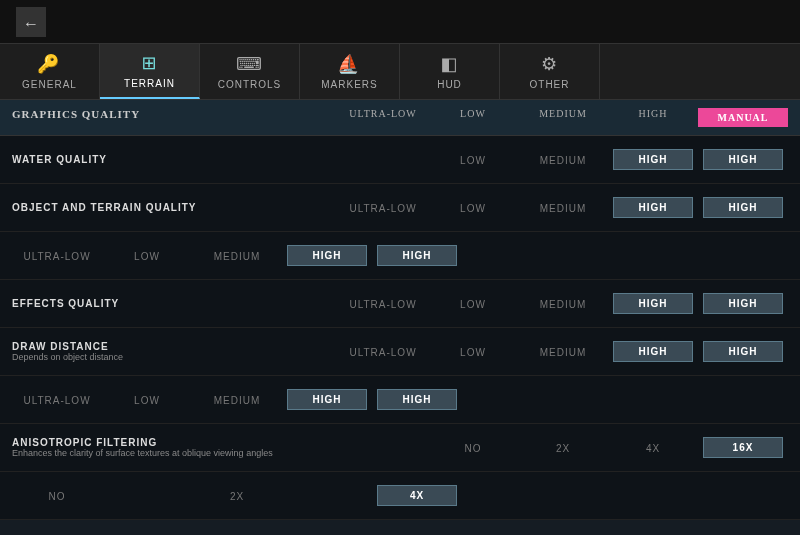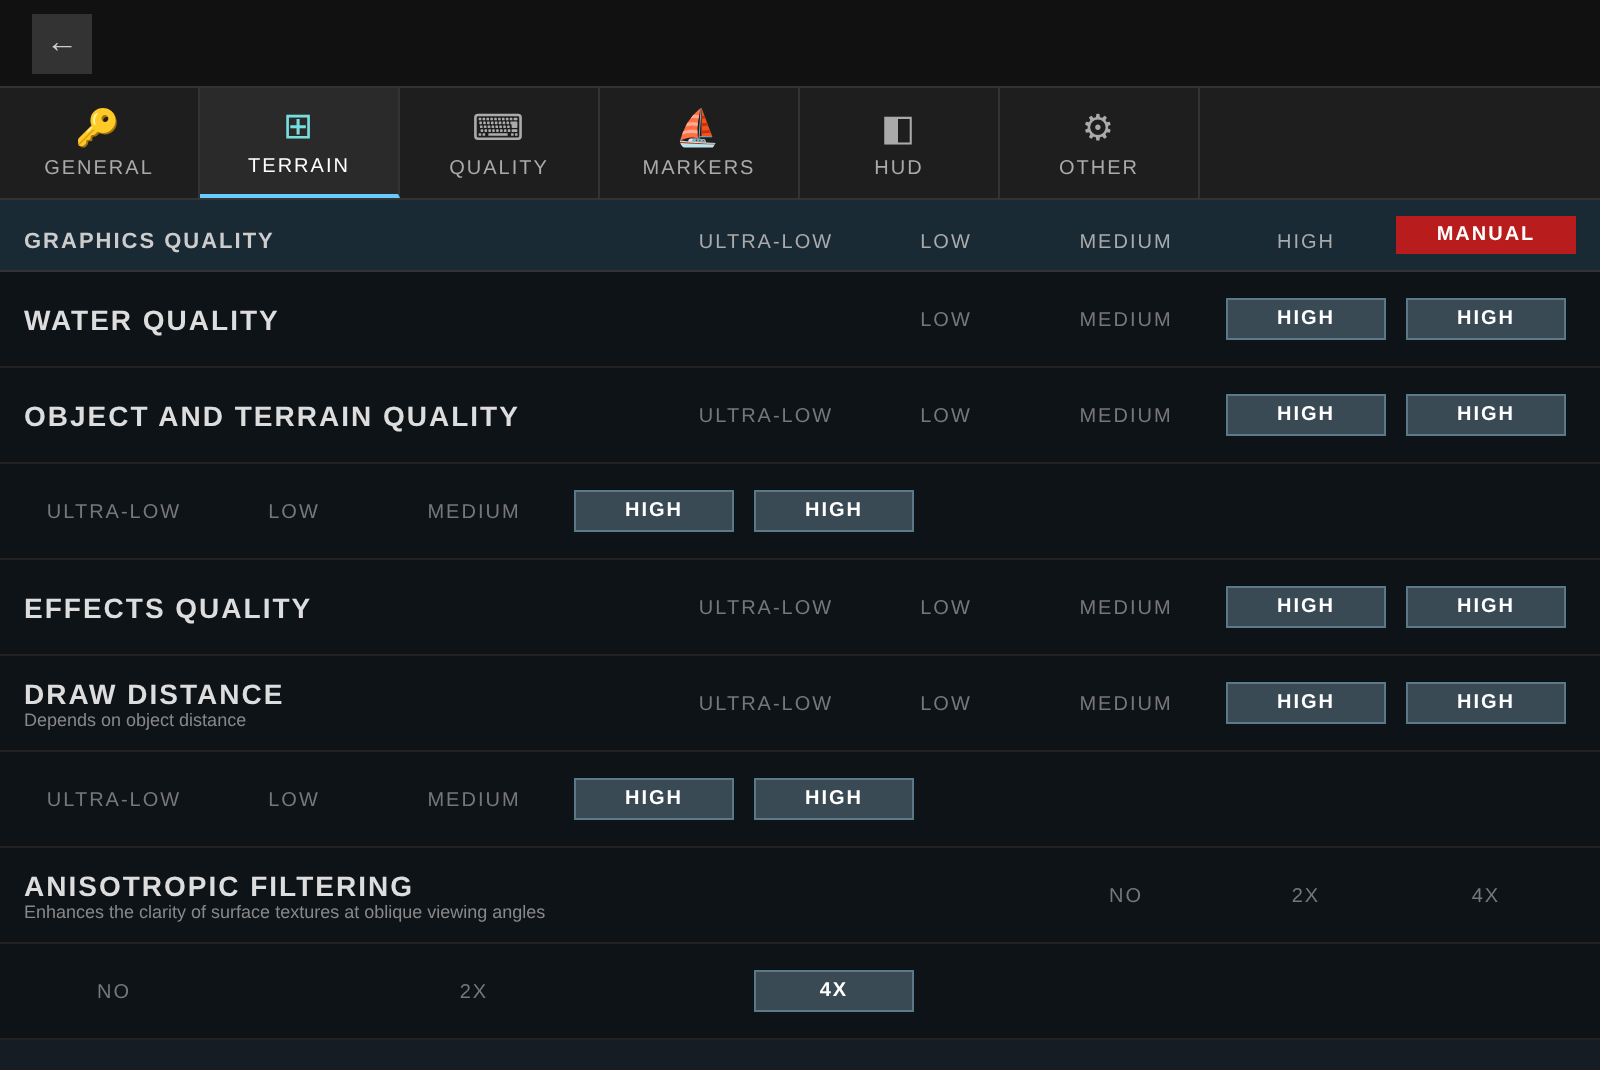--- a/index.html
+++ b/index.html
@@ -94,60 +94,61 @@
     .content {
       background: rgba(20, 30, 40, 0.7);
       height: calc(535px - 44px - 56px);
       overflow-y: auto;
       position: relative;
     }
 
     
     .quality-header {
       display: flex;
-      align-items: flex-end;
+      align-items: flex-start;
       background: #1a2a35;
       padding: 8px 12px;
       border-bottom: 1px solid #333;
+      font-family: Liberation Serif, serif;
     }
     .quality-header .row-label {
       flex: 1;
       font-size: 11px;
       font-weight: bold;
       letter-spacing: 1px;
       color: #ccc;
     }
     .quality-header .col {
       width: 90px;
       text-align: center;
       font-size: 10px;
       letter-spacing: 1px;
       color: #aaa;
     }
     .quality-header .col.active-col {
-      background: #b91c1c;
+      background: #ec4899;
       color: #fff;
       padding: 4px 8px;
       font-weight: bold;
     }
 
     
     .setting-row {
       display: flex;
       align-items: center;
       padding: 0 12px;
       min-height: 48px;
       border-bottom: 1px solid #222;
       background: rgba(0,0,0,0.3);
     }
     .row-info {
       flex: 1;
     }
     .row-name {
-      font-size: 14px;
+      font-size: 10px;
       font-weight: bold;
       letter-spacing: 1px;
       color: #ddd;
     }
     .row-sub {
       font-size: 9px;
       color: #888;
       margin-top: 0;
     }
     .col-btn {
@@ -186,21 +187,21 @@
     <div class="tab">
     <span class="tab-icon">🔑</span>
     <span>GENERAL</span>
   </div>
     <div class="tab active">
     <span class="tab-icon">⊞</span>
     <span>TERRAIN</span>
   </div>
     <div class="tab">
     <span class="tab-icon">⌨</span>
-    <span>QUALITY</span>
+    <span>CONTROLS</span>
   </div>
     <div class="tab">
     <span class="tab-icon">⛵</span>
     <span>MARKERS</span>
   </div>
     <div class="tab">
     <span class="tab-icon">◧</span>
     <span>HUD</span>
   </div>
     <div class="tab">
@@ -277,20 +278,21 @@
         <div class="col-btn"><button class="quality-btn selected">HIGH</button></div>
       </div>
       <div class="setting-row">
         <div class="row-info">
           <div class="row-name">ANISOTROPIC FILTERING</div>
           <div class="row-sub">Enhances the clarity of surface textures at oblique viewing angles</div>
         </div>
         <div class="col-btn"><button class="quality-btn">NO</button></div>
         <div class="col-btn"><button class="quality-btn">2X</button></div>
         <div class="col-btn"><button class="quality-btn">4X</button></div>
+        <div class="col-btn"><button class="quality-btn selected">16X</button></div>
       </div>
       <div class="setting-row">
         <div class="col-btn"><button class="quality-btn">NO</button></div>
         <div class="col-btn"></div>
         <div class="col-btn"><button class="quality-btn">2X</button></div>
         <div class="col-btn"></div>
         <div class="col-btn"><button class="quality-btn selected">4X</button></div>
       </div>
     </div>
 </div>

